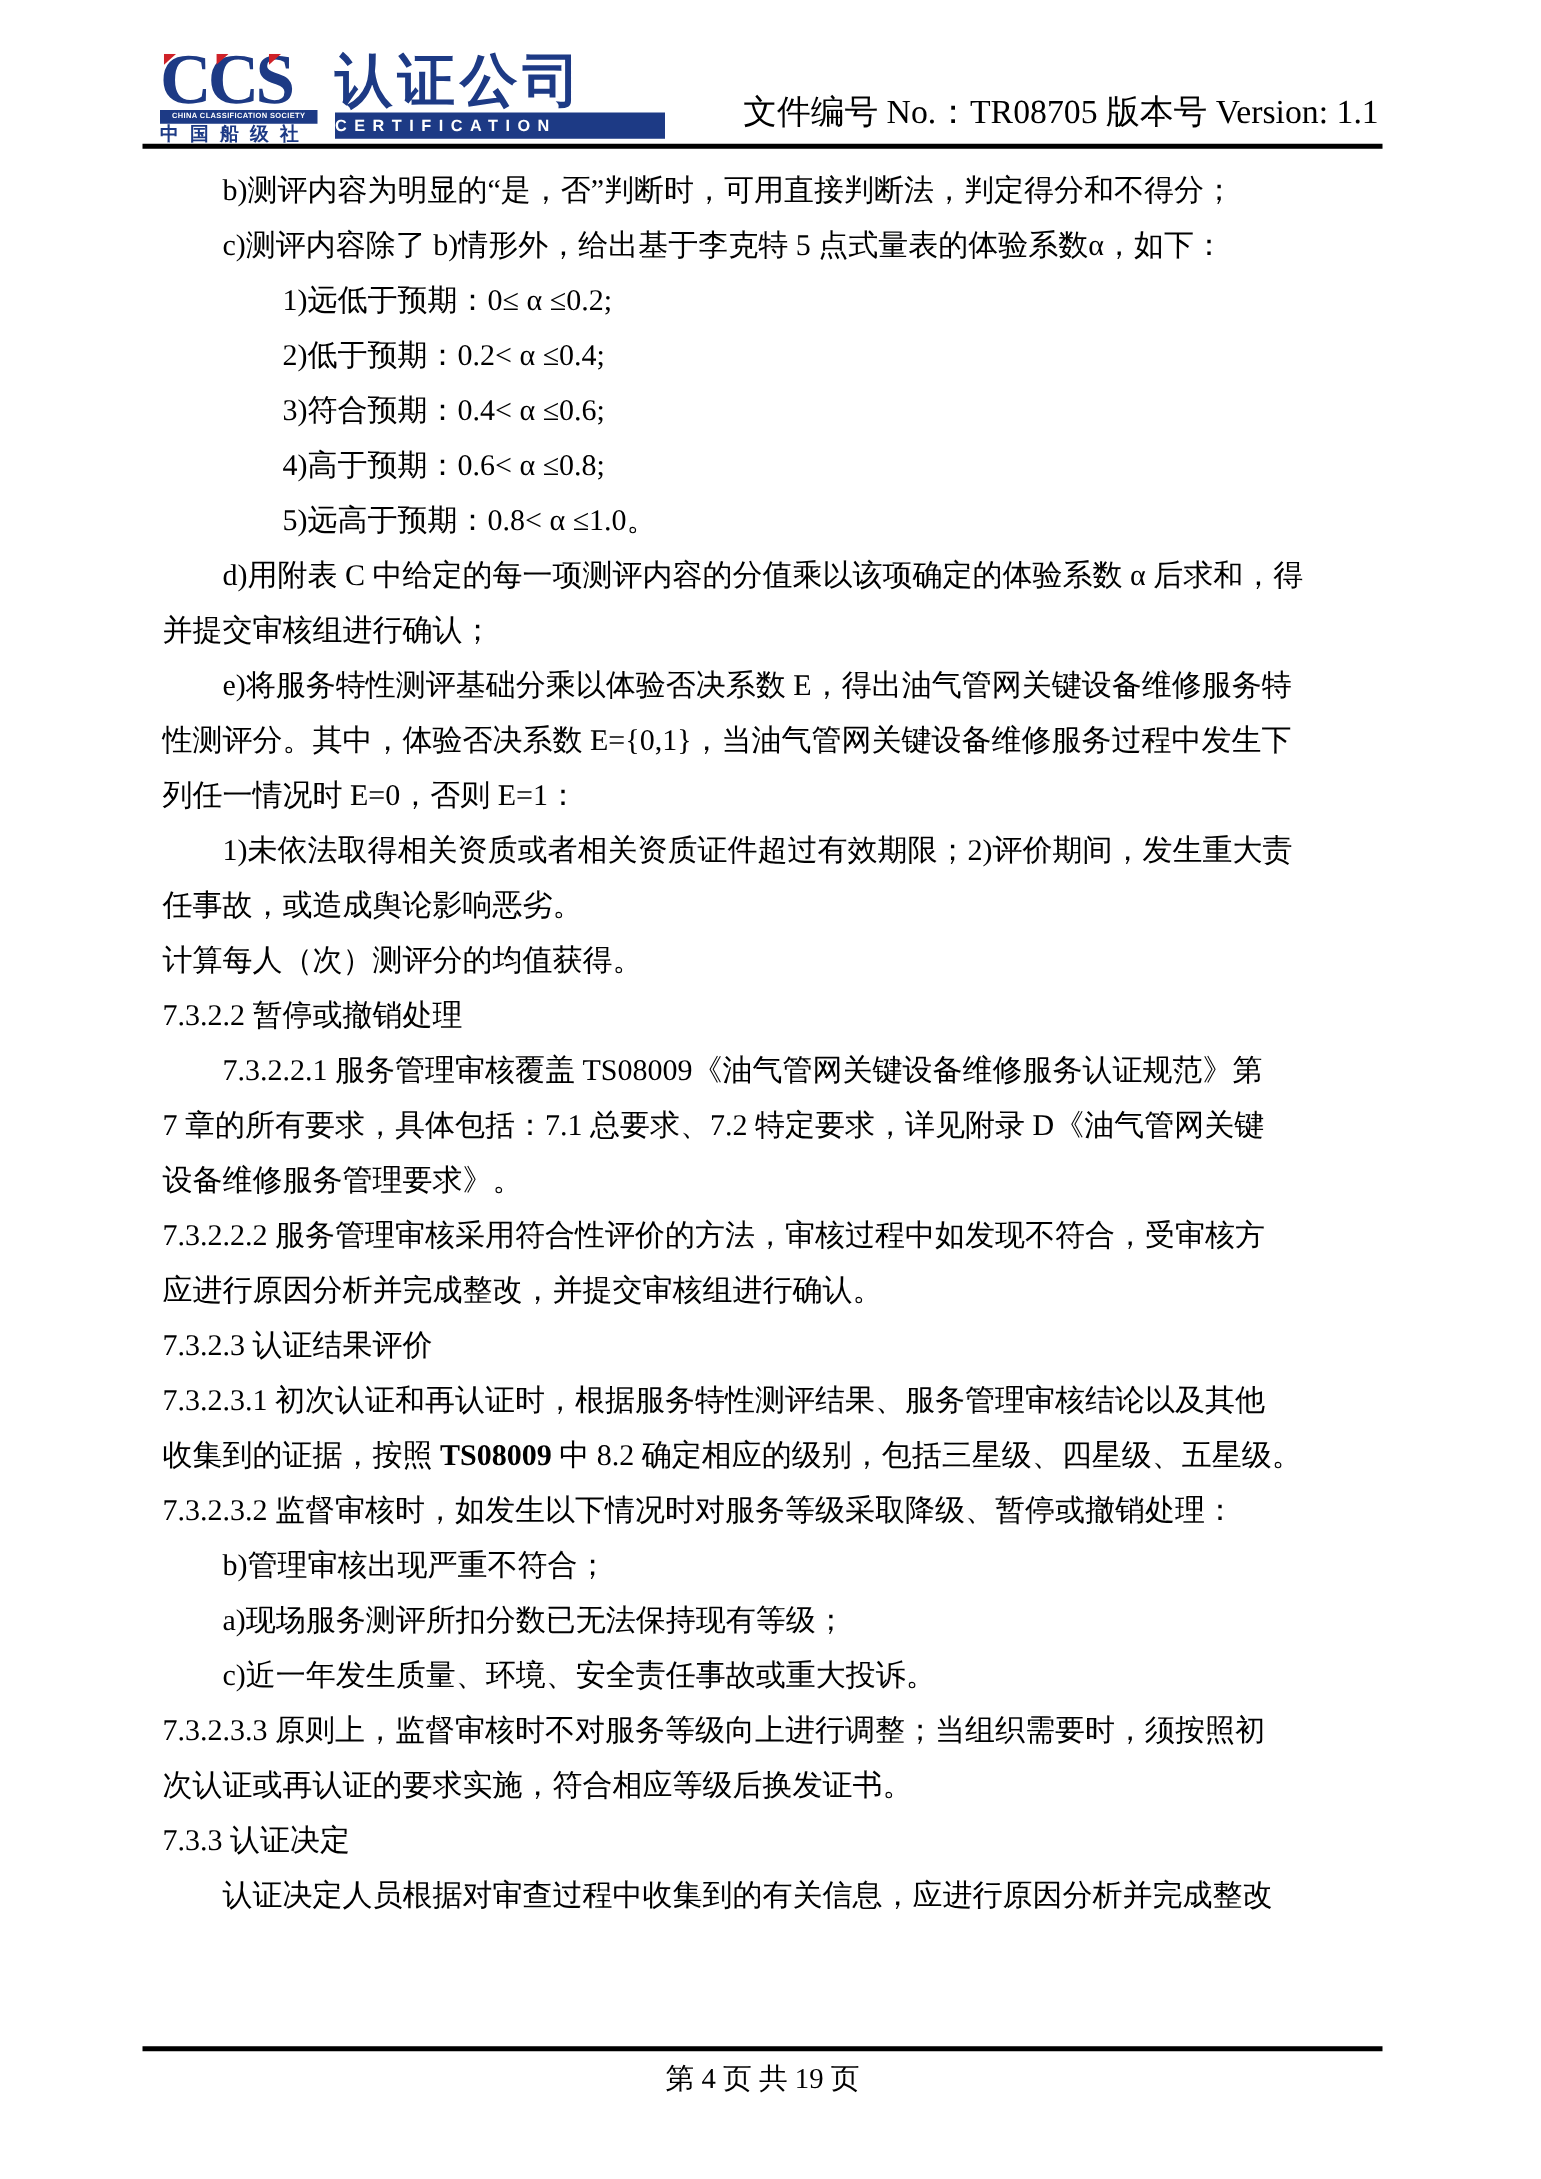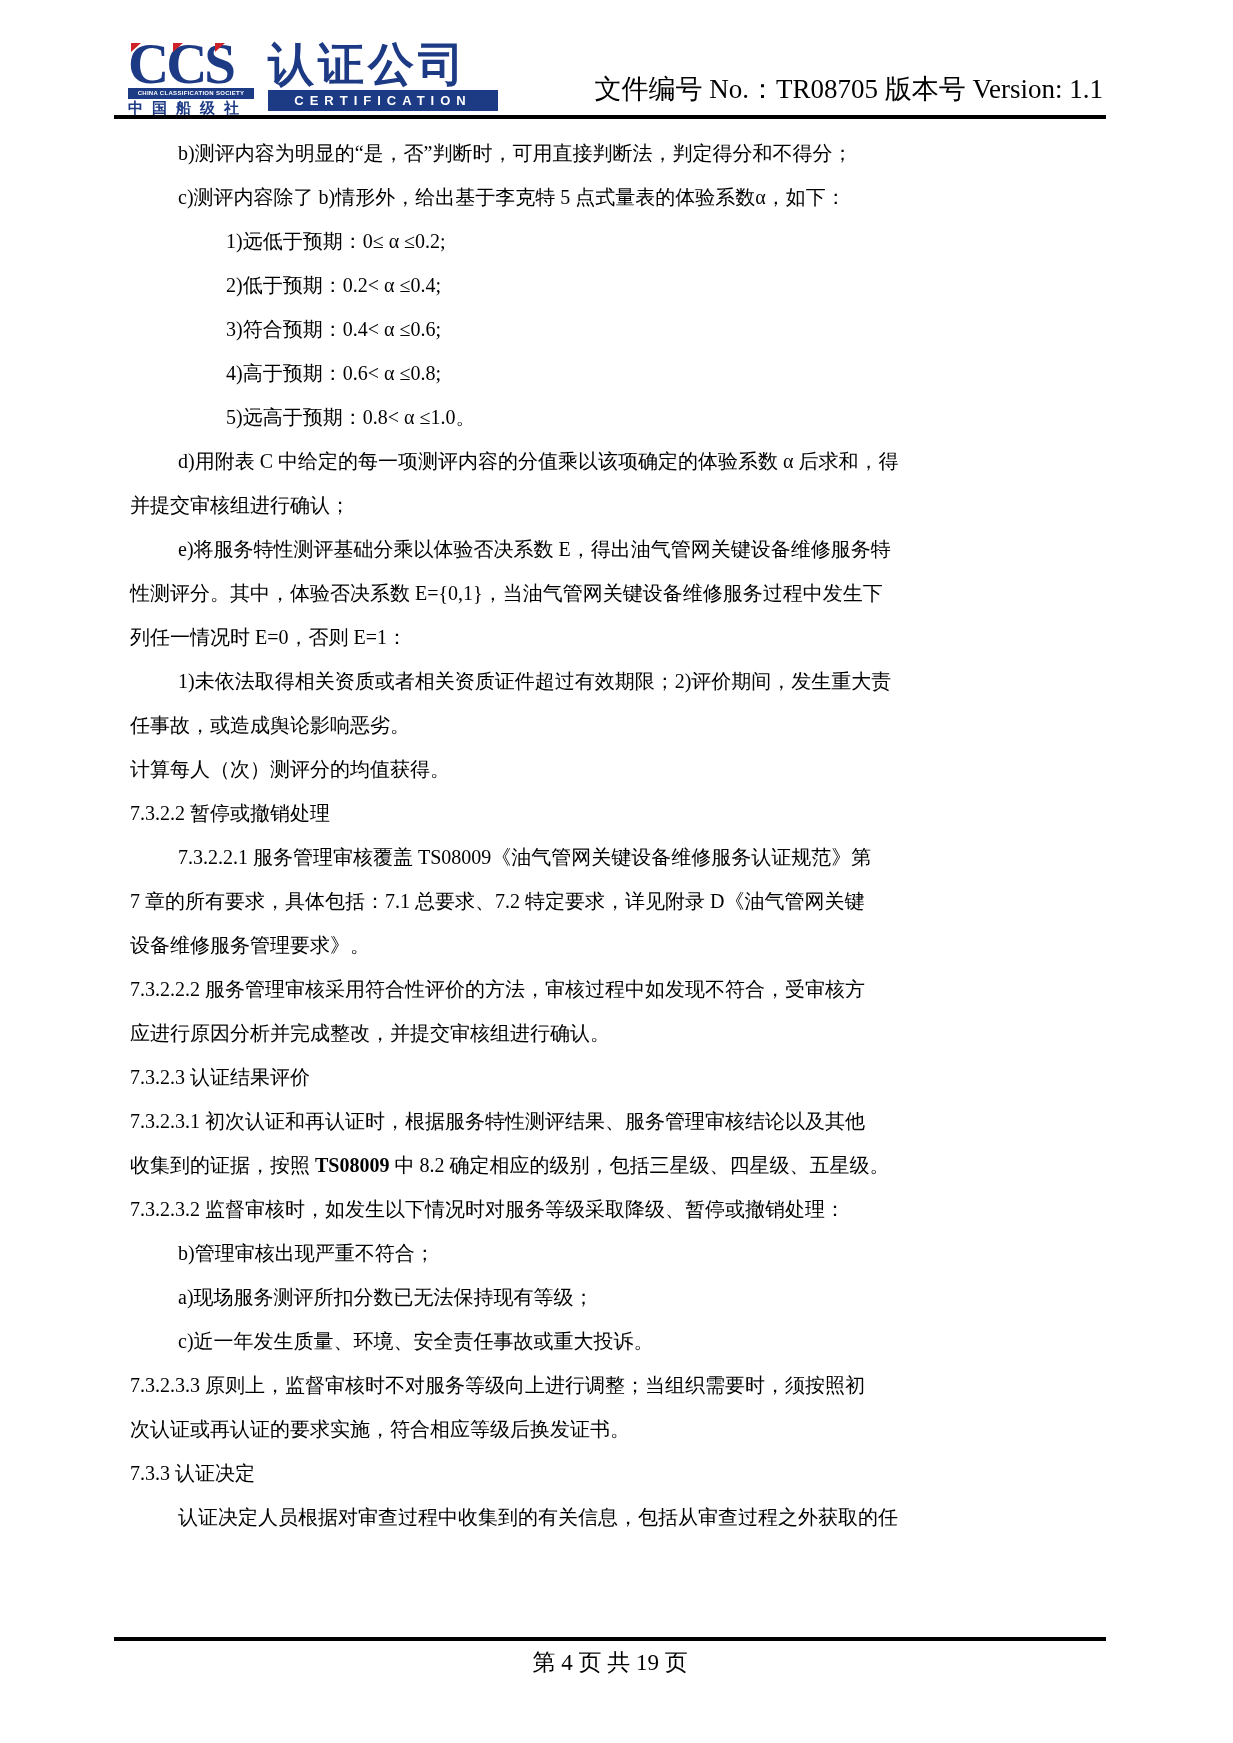--- a/index.html
+++ b/index.html
@@ -49,42 +49,42 @@
     white-space:nowrap;
   }
   .logo-right { margin-left:10px; }
   .company-cn {
     color:#1d3a85; font-weight:bold;
     font-size:46px; line-height:46px; letter-spacing:4px;
     white-space:nowrap;
   }
   .cert-bar {
     margin-top:2px;
-    width:230px; height:21px; line-height:21px;
+    width:264px; height:21px; line-height:21px;
     background:#1d3a85; color:#ffffff;
     font-family:"Liberation Sans","DejaVu Sans",sans-serif;
-    font-weight:bold; font-size:13px; text-align:center;
+    font-weight:bold; font-size:13px; text-align:left;
     letter-spacing:6px;
     white-space:nowrap;
   }
 
   .doc-number {
     position:absolute; top:74px; right:130px;
     font-size:27px; line-height:30px; white-space:nowrap;
   }
 
   .header-rule {
     position:absolute; left:114px; top:115px;
     width:992px; height:4px; background:#000000;
   }
 
   
   .body-lines {
     position:absolute; left:130px; top:131px; width:980px;
-    font-size:20px;
+    font-size:24px;
   }
   .line { height:44px; line-height:44px; white-space:nowrap; }
   .line.indent { padding-left:48px; }
   .line.list   { padding-left:96px; }
   .line b { font-weight:bold; }
 
   
   .footer-rule {
     position:absolute; left:114px; top:1637px;
     width:992px; height:4px; background:#000000;
@@ -144,19 +144,19 @@
       <div class="line flush"><span>7.3.2.3 认证结果评价</span></div>
       <div class="line flush"><span>7.3.2.3.1 初次认证和再认证时，根据服务特性测评结果、服务管理审核结论以及其他</span></div>
       <div class="line flush"><span>收集到的证据，按照 </span><b>TS08009</b><span> 中 8.2 确定相应的级别，包括三星级、四星级、五星级。</span></div>
       <div class="line flush"><span>7.3.2.3.2 监督审核时，如发生以下情况时对服务等级采取降级、暂停或撤销处理：</span></div>
       <div class="line indent"><span>b)管理审核出现严重不符合；</span></div>
       <div class="line indent"><span>a)现场服务测评所扣分数已无法保持现有等级；</span></div>
       <div class="line indent"><span>c)近一年发生质量、环境、安全责任事故或重大投诉。</span></div>
       <div class="line flush"><span>7.3.2.3.3 原则上，监督审核时不对服务等级向上进行调整；当组织需要时，须按照初</span></div>
       <div class="line flush"><span>次认证或再认证的要求实施，符合相应等级后换发证书。</span></div>
       <div class="line flush"><span>7.3.3 认证决定</span></div>
-      <div class="line indent"><span>认证决定人员根据对审查过程中收集到的有关信息，包括从审查过程之外获取的任</span></div>
+      <div class="line indent"><span>认证决定人员根据对审查过程中收集到的有关信息，应进行原因分析并完成整改</span></div>
     </div>
 
   <div class="footer-rule"></div>
   <div class="footer-text">第 4 页 共 19 页</div>
 
 </div>
 
 </body></html>

